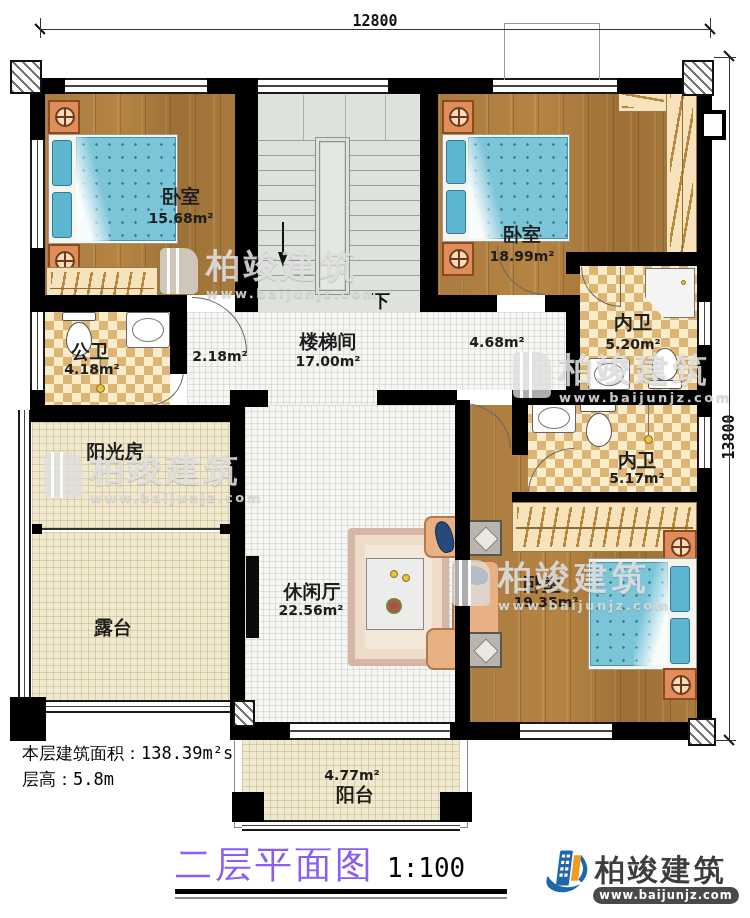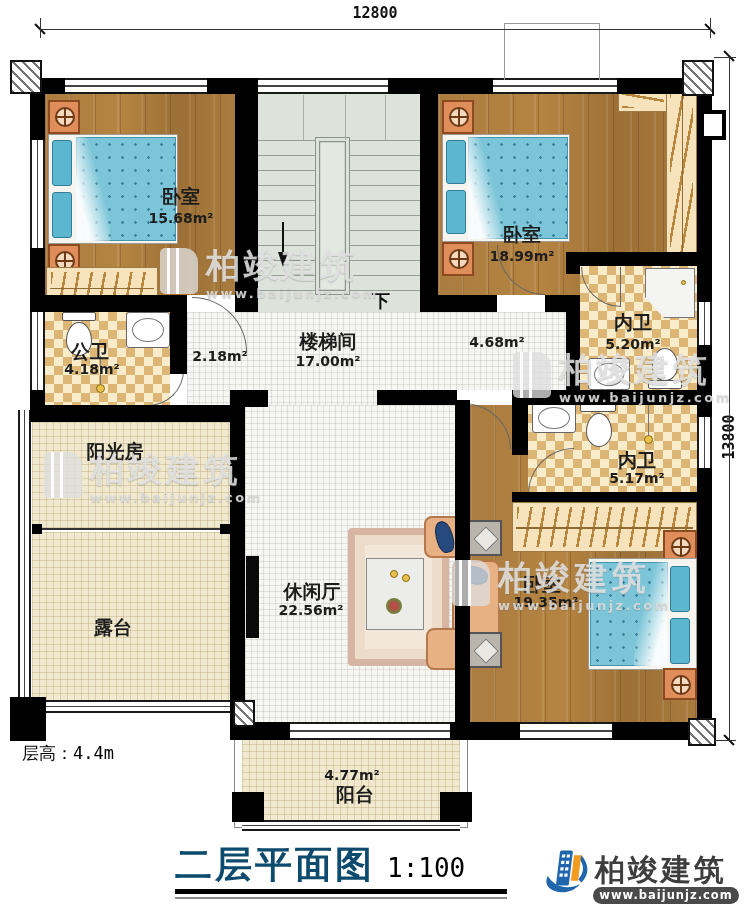--- a/index.html
+++ b/index.html
@@ -77,21 +77,21 @@
   .wmg{width:38px;height:46px;border-radius:5px 14px 5px 5px;background:rgba(222,222,222,.78);
         background-image:linear-gradient(90deg,transparent 7px,rgba(255,255,255,.95) 7px 10px,transparent 10px 16px,rgba(255,255,255,.95) 16px 19px,transparent 19px);}
   .wmt{display:flex;flex-direction:column;}
   .wmname{font-size:34px;font-weight:bold;color:rgba(228,228,228,.85);letter-spacing:4px;line-height:1;
         text-shadow:0 1px 1px rgba(110,110,110,.35);}
   .wmurl{font-size:13px;font-weight:bold;color:rgba(218,218,218,.9);letter-spacing:2.5px;margin-top:4px;
         text-shadow:0 1px 1px rgba(110,110,110,.3);}
   .notes{position:absolute;left:22px;top:740px;font-size:17px;color:#000;line-height:1.55;
         font-family:"DejaVu Sans Mono","DejaVu Sans",monospace;}
   .titleblock{position:absolute;left:175px;top:840px;width:330px;text-align:left;}
-  .title-cn{font-size:37px;font-weight:bold;color:#0c4a6e;letter-spacing:3px;text-align:right;}
+  .title-cn{font-size:37px;font-weight:normal;color:#8b5cf6;letter-spacing:3px;text-align:right;}
   .title-scale{font-size:26px;color:#000;margin-left:12px;font-family:"DejaVu Sans Mono",monospace;}
   .rule-thick{position:absolute;left:175px;top:889px;width:332px;height:5px;background:#000;}
   .rule-thin{position:absolute;left:175px;top:897px;width:332px;height:2px;background:#8a8a8a;}
   .brand{position:absolute;left:543px;top:846px;width:200px;}
   .brand-name{position:absolute;left:52px;top:4px;font-size:30px;font-weight:bold;color:#3d3d3d;letter-spacing:3px;}
   .brand-pill{position:absolute;left:50px;top:41px;width:146px;height:17px;background:#4a4a4a;border-radius:9px;
         color:#fff;font-size:11.5px;font-weight:bold;letter-spacing:1px;text-align:center;line-height:17px;}
   .downlbl{position:absolute;font-size:18px;font-weight:bold;color:#111;}
 </style>
 </head>
@@ -324,35 +324,36 @@
       </div>
   </div>
   <div class="wm" style="left:452px;top:560px">
     <i class="wmg" style="position:relative"></i>
     <div class="wmt">
         <span class="wmname">柏竣建筑</span>
     <span class="wmurl">www.baijunjz.com</span>
       </div>
   </div>
 
-  <span class="dimtxt" style="left:330px;top:4px;width:90px">12800</span>
+  <span class="dimtxt" style="left:330px;top:12px;width:90px">12800</span>
   <i class="dimline" style="left:40px;top:29px;width:670px;height:1.2px"></i>
   <i class="tick" style="left:33px;top:28px"></i>
   <i class="tick" style="left:703px;top:28px"></i>
   <i class="dimline" style="left:40px;top:18px;width:1px;height:20px"></i>
   <i class="dimline" style="left:710px;top:18px;width:1px;height:20px"></i>
   <span class="dimtxt" style="left:689px;top:428px;width:80px;transform:rotate(-90deg)">13800</span>
   <i class="dimline" style="left:729px;top:57px;width:1.2px;height:684px"></i>
   <i class="tick" style="left:722px;top:55px"></i>
   <i class="tick" style="left:722px;top:739px"></i>
   <i class="dimline" style="left:714px;top:57px;width:22px;height:1px"></i>
   <i class="dimline" style="left:714px;top:740px;width:22px;height:1px"></i>
 
   <div class="notes">
-    <div>层高：4.4m</div>
+    <div>本层建筑面积：138.39m²s</div>
+    <div>层高：5.8m</div>
   </div>
 
   <div class="titleblock">
     <span class="title-cn">二层平面图</span><span class="title-scale">1:100</span>
   </div>
   <i class="rule-thick"></i>
   <i class="rule-thin"></i>
 
   <div class="brand">
     <svg width="48" height="52" viewBox="0 0 60 62">

